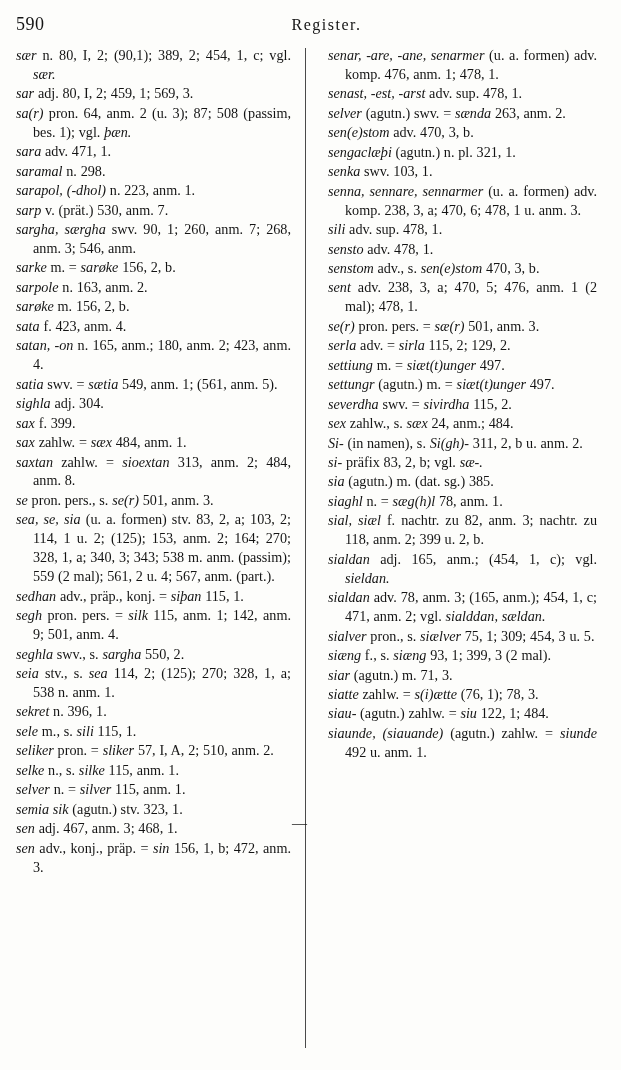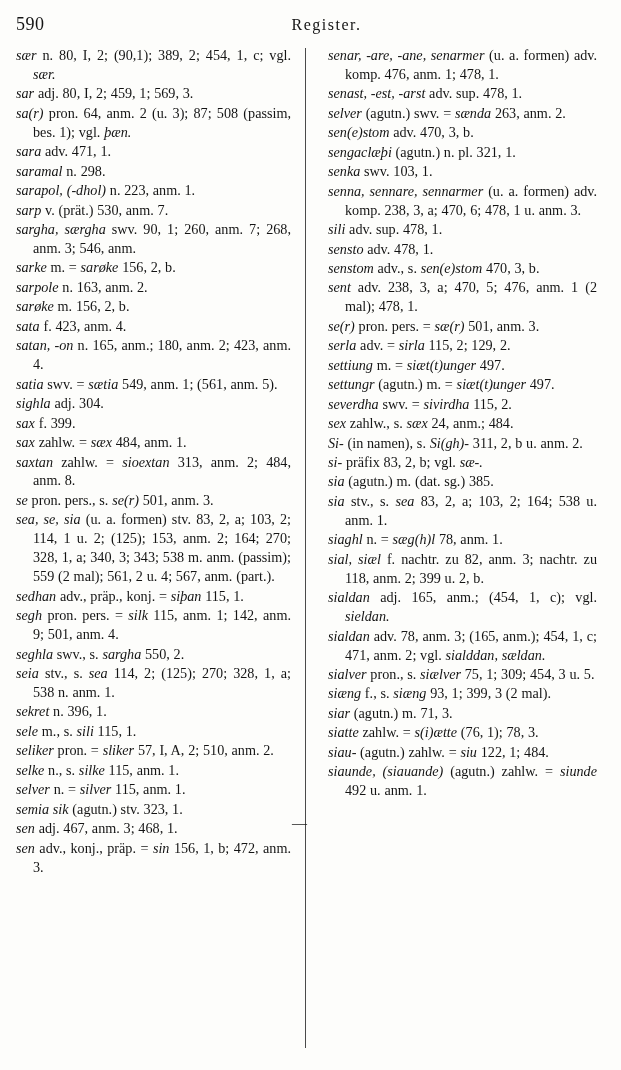--- a/index.html
+++ b/index.html
@@ -137,21 +137,20 @@
         <p class="entry"><i>sent</i> adv. 238, 3, a; 470, 5; 476, anm. 1 (2 mal); 478, 1.</p>
         <p class="entry"><i>se(r)</i> pron. pers. = <i>sæ(r)</i> 501, anm. 3.</p>
         <p class="entry"><i>serla</i> adv. = <i>sirla</i> 115, 2; 129, 2.</p>
         <p class="entry"><i>settiung</i> m. = <i>siæt(t)unger</i> 497.</p>
         <p class="entry"><i>settungr</i> (agutn.) m. = <i>siæt(t)unger</i> 497.</p>
         <p class="entry"><i>severdha</i> swv. = <i>sivirdha</i> 115, 2.</p>
         <p class="entry"><i>sex</i> zahlw., s. <i>sæx</i> 24, anm.; 484.</p>
         <p class="entry"><i>Si-</i> (in namen), s. <i>Si(gh)-</i> 311, 2, b u. anm. 2.</p>
         <p class="entry"><i>si-</i> präfix 83, 2, b; vgl. <i>sæ-.</i></p>
         <p class="entry"><i>sia</i> (agutn.) m. (dat. sg.) 385.</p>
-        <p class="entry"><i>sia</i> stv., s. <i>sea</i> 83, 2, a; 103, 2; 164; 538 u. anm. 1.</p>
         <p class="entry"><i>siaghl</i> n. = <i>sæg(h)l</i> 78, anm. 1.</p>
         <p class="entry"><i>sial, siæl</i> f. nachtr. zu 82, anm. 3; nachtr. zu 118, anm. 2; 399 u. 2, b.</p>
         <p class="entry"><i>sialdan</i> adj. 165, anm.; (454, 1, c); vgl. <i>sieldan.</i></p>
         <p class="entry"><i>sialdan</i> adv. 78, anm. 3; (165, anm.); 454, 1, c; 471, anm. 2; vgl. <i>sialddan, sældan.</i></p>
         <p class="entry"><i>sialver</i> pron., s. <i>siælver</i> 75, 1; 309; 454, 3 u. 5.</p>
         <p class="entry"><i>siæng</i> f., s. <i>siæng</i> 93, 1; 399, 3 (2 mal).</p>
         <p class="entry"><i>siar</i> (agutn.) m. 71, 3.</p>
         <p class="entry"><i>siatte</i> zahlw. = <i>s(i)ætte</i> (76, 1); 78, 3.</p>
         <p class="entry"><i>siau-</i> (agutn.) zahlw. = <i>siu</i> 122, 1; 484.</p>
         <p class="entry"><i>siaunde, (siauande)</i> (agutn.) zahlw. = <i>siunde</i> 492 u. anm. 1.</p>

